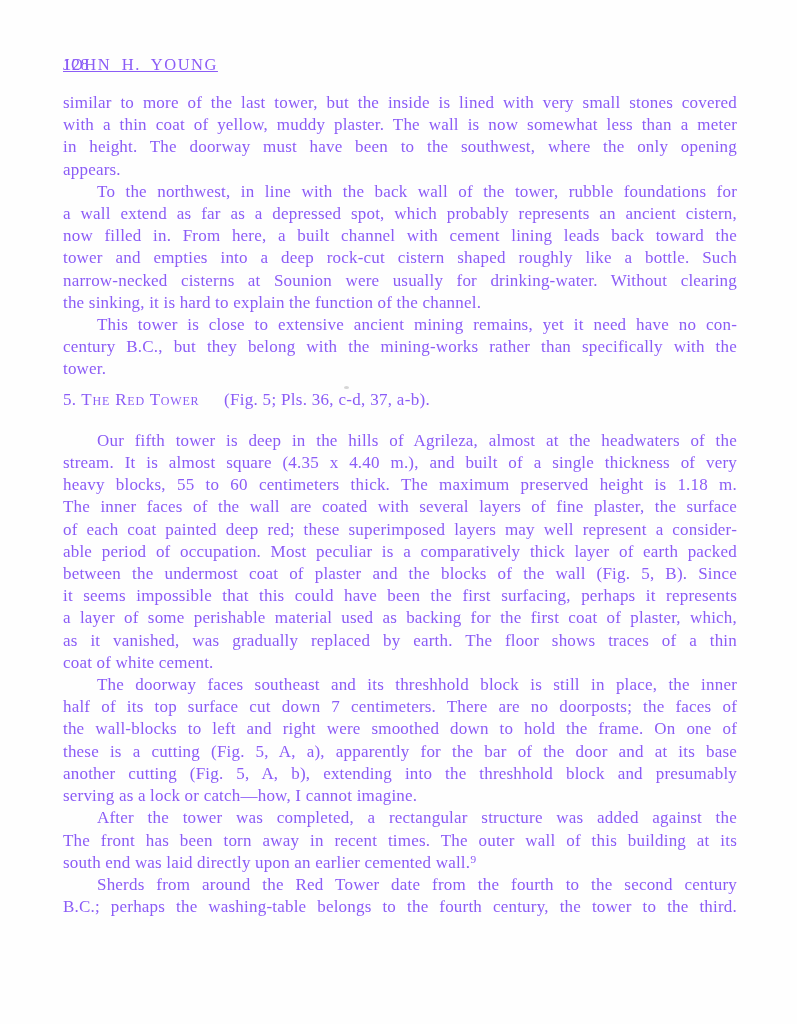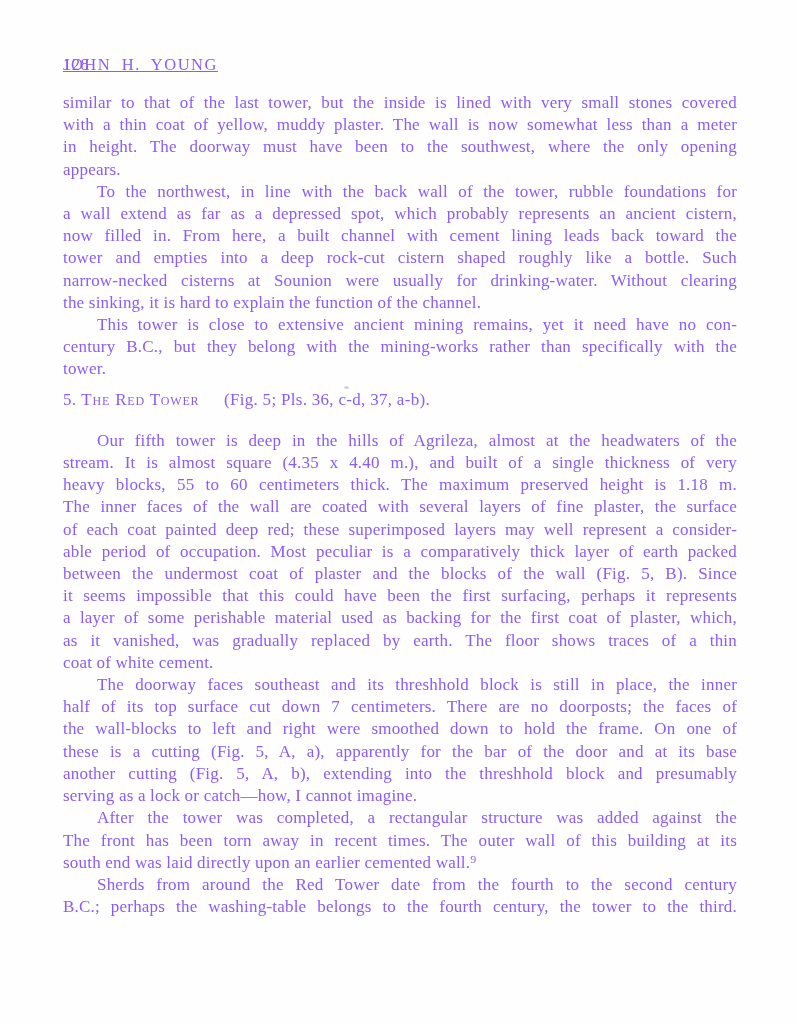--- a/index.html
+++ b/index.html
@@ -82,21 +82,21 @@
 <div class="page">
 
   <div class="masthead">
     <span class="page-number">128</span>
     <span class="running-head">JOHN H. YOUNG</span>
   </div>
 
   <div class="content">
 
     <p>
-      <span class="line">similar to that of the last tower, but the inside is lined with very small stones covered</span>
+      <span class="line">similar to more of the last tower, but the inside is lined with very small stones covered</span>
       <span class="line">with a thin coat of yellow, muddy plaster. The wall is now somewhat less than a meter</span>
       <span class="line">in height. The doorway must have been to the southwest, where the only opening</span>
       <span class="line final">appears.</span>
     </p>
 
     <p>
       <span class="line ind">To the northwest, in line with the back wall of the tower, rubble foundations for</span>
       <span class="line">a wall extend as far as a depressed spot, which probably represents an ancient cistern,</span>
       <span class="line">now filled in. From here, a built channel with cement lining leads back toward the</span>
       <span class="line">tower and empties into a deep rock-cut cistern shaped roughly like a bottle. Such</span>

